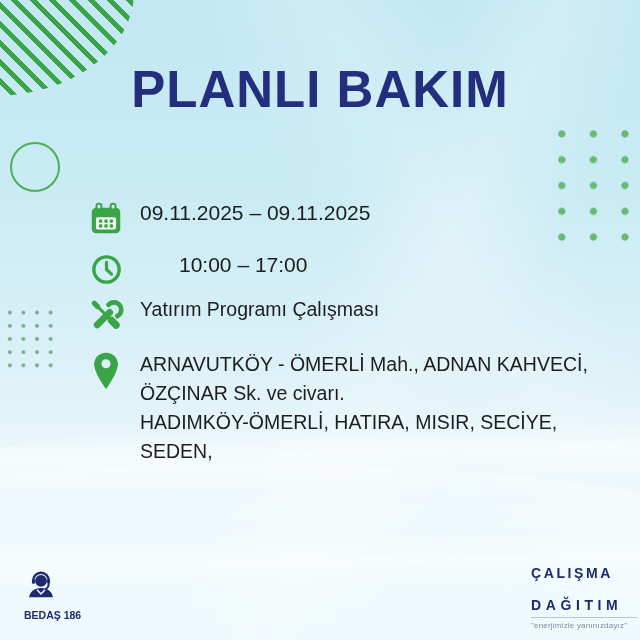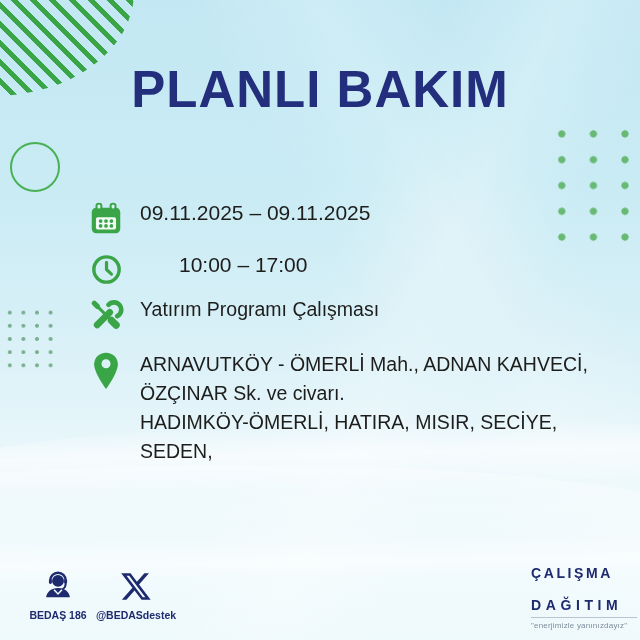--- a/index.html
+++ b/index.html
@@ -46,21 +46,21 @@
   .row1{top:201px;height:42px;}
   .row2{top:253px;height:40px;gap:39px;}
   .row3{top:298px;height:42px;}
   .row4{top:350px;align-items:flex-start;}
   .row1 .row-text,.row2 .row-text{font-size:21px;}
   .row3 .row-text{font-size:19.5px;}
   .row4 .row-text{font-size:19.5px;line-height:29px;max-width:480px;}
   .addr-line{display:block;}
 
   .contacts{position:absolute;left:24px;top:567px;display:flex;gap:10px;}
-  .contact{display:flex;flex-direction:column;align-items:center;width:68px;}
+  .contact{display:flex;flex-direction:column;align-items:flex-start;width:68px;}
   .contact .c-icon{height:36px;display:flex;align-items:flex-end;justify-content:center;}
   .contact .c-label{margin-top:6px;font-size:10.5px;font-weight:700;color:#1e2a6e;white-space:nowrap;}
 
   .brand{position:absolute;left:531px;top:565px;width:106px;}
   .brand .b1{font-size:14px;font-weight:800;letter-spacing:2.6px;color:#1e2a6e;}
   .brand .b2{font-size:14px;font-weight:800;letter-spacing:3.2px;color:#3aa547;margin-top:1px;}
   .brand .b3{font-size:14px;font-weight:800;letter-spacing:4.6px;color:#1e2a6e;margin-top:16px;}
   .brand .b-rule{border:0;border-top:1px solid #b7c5ce;margin:4px 0 3px 0;}
   .brand .b-tag{font-size:8px;color:#7e8d9b;letter-spacing:.2px;white-space:nowrap;}
 </style>
@@ -150,28 +150,20 @@
             <rect x="16.3" y="7.2" width="2.1" height="3.4" rx="1"></rect>
           </g>
           <path d="M6.6 8 a5.4 5.4 0 0 1 10.8 0" fill="none" stroke="#1e2a6e" stroke-width="1.7"></path>
           <path d="M17.4 10.6 c0 2.7 -2.3 4.2 -4.8 4.3" fill="none" stroke="#1e2a6e" stroke-width="1.5" stroke-linecap="round"></path>
           <circle cx="12.4" cy="15" r="1.2" fill="#1e2a6e"></circle>
           <path d="M9.2 14.6 l2.8 3 2.8 -3" fill="none" stroke="#eef8fb" stroke-width="1.1"></path>
         </svg>
       </span>
       <span class="c-label">BEDAŞ 186</span>
     </div>
-    <div class="contact">
-      <span class="c-icon">
-        <svg width="32" height="32" viewBox="0 0 24 24">
-          <path fill="#1e2a6e" d="M18.3 1.6h3.4l-7.4 8.5 8.7 11.5h-6.8l-5.3-7-6.1 7H1.4l7.9-9.1L.9 1.6h7l4.8 6.4 5.6-6.4zm-1.2 18h1.9L6.9 3.5H4.9l12.2 16.1z"></path>
-        </svg>
-      </span>
-      <span class="c-label">@BEDASdestek</span>
-    </div>
   </div>
 
   <div class="brand">
     <div class="b1">ÇALIŞMA</div>
     <div class="b3">DAĞITIM</div>
     <hr class="b-rule">
     <div class="b-tag">"enerjimizle yanınızdayız"</div>
   </div>
 </div>
 

